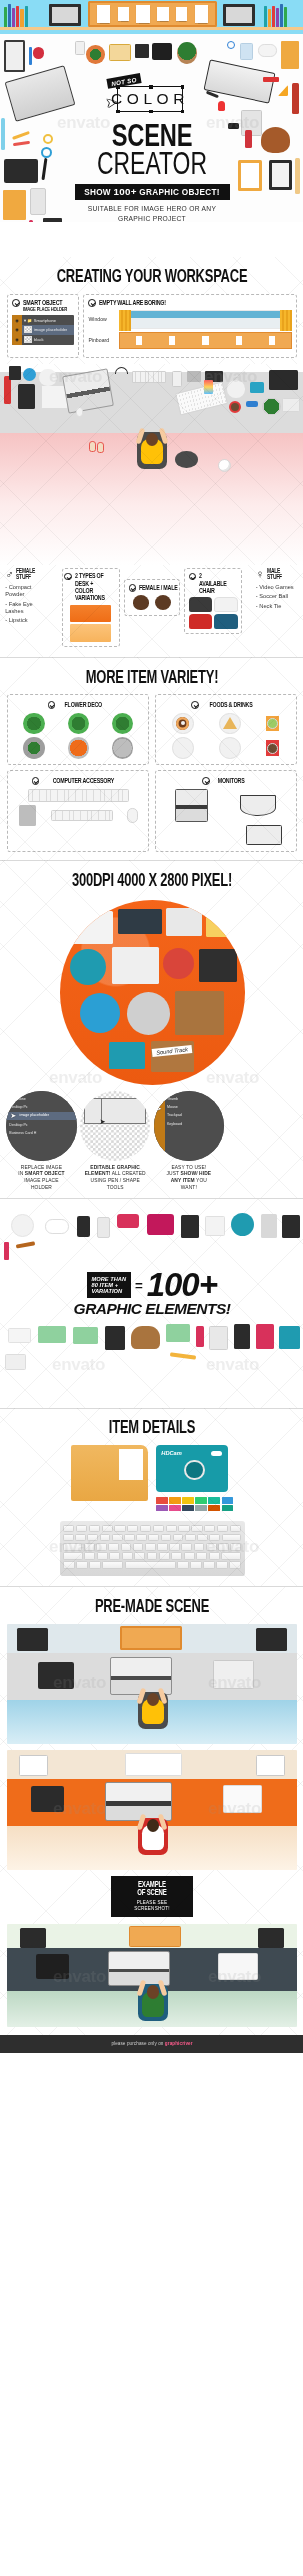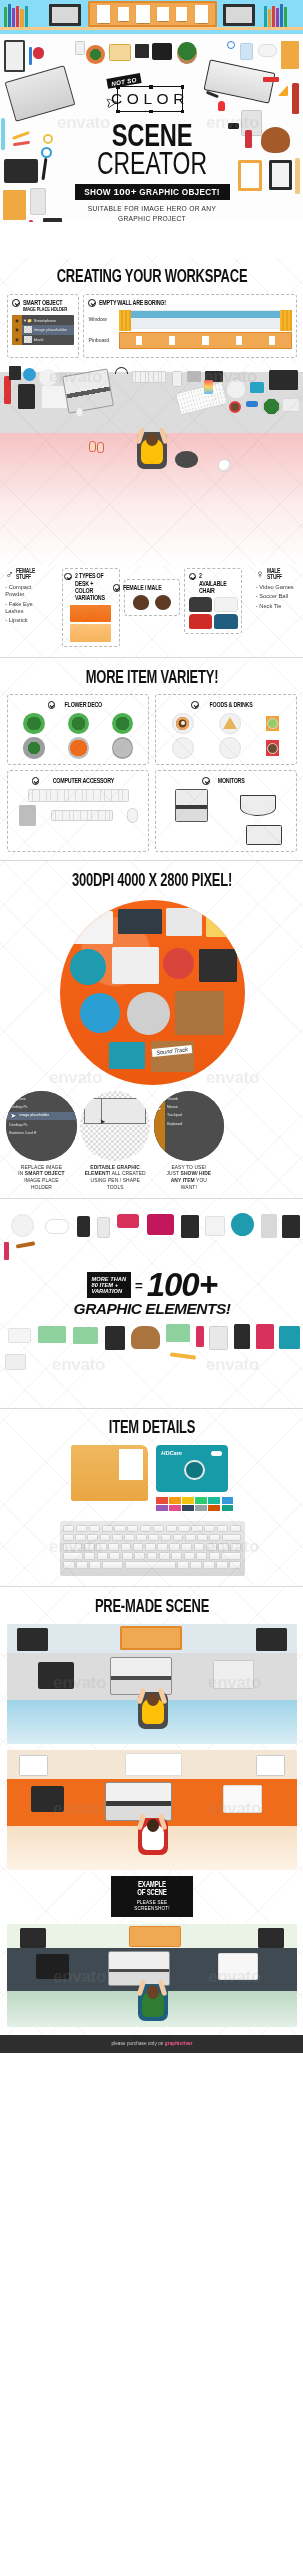--- a/index.html
+++ b/index.html
@@ -502,21 +502,21 @@
         <div class="mini-card">
           <div class="card-head" style="justify-content:flex-end">
             <span class="chk"></span>
             <div class="cond card-title" style="transform-origin:left center;white-space:normal;max-width:44px">2 TYPES OF DESK + COLOR VARIATIONS</div>
           </div>
           <div class="desk-sw"></div>
           <div class="desk-sw b"></div>
         </div>
 
         <div class="mini-card sm">
-          <div class="card-head" style="justify-content:flex-end">
+          <div class="card-head" style="justify-content:space-between">
             <span class="chk"></span>
             <div class="cond card-title" style="transform-origin:left center">FEMALE / MALE</div>
           </div>
           <div class="hairs">
             <span class="hair"></span>
             <span class="hair" style="border-radius:50%"></span>
           </div>
         </div>
 
         <div class="mini-card">

